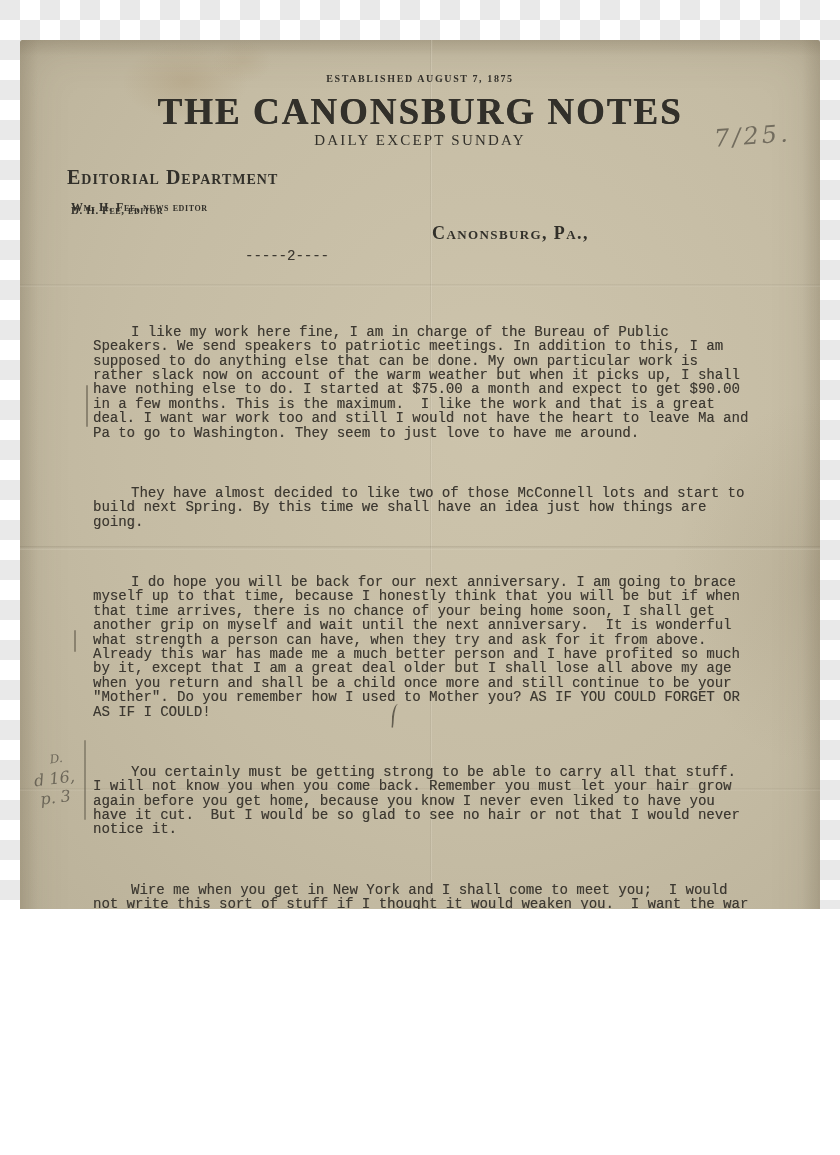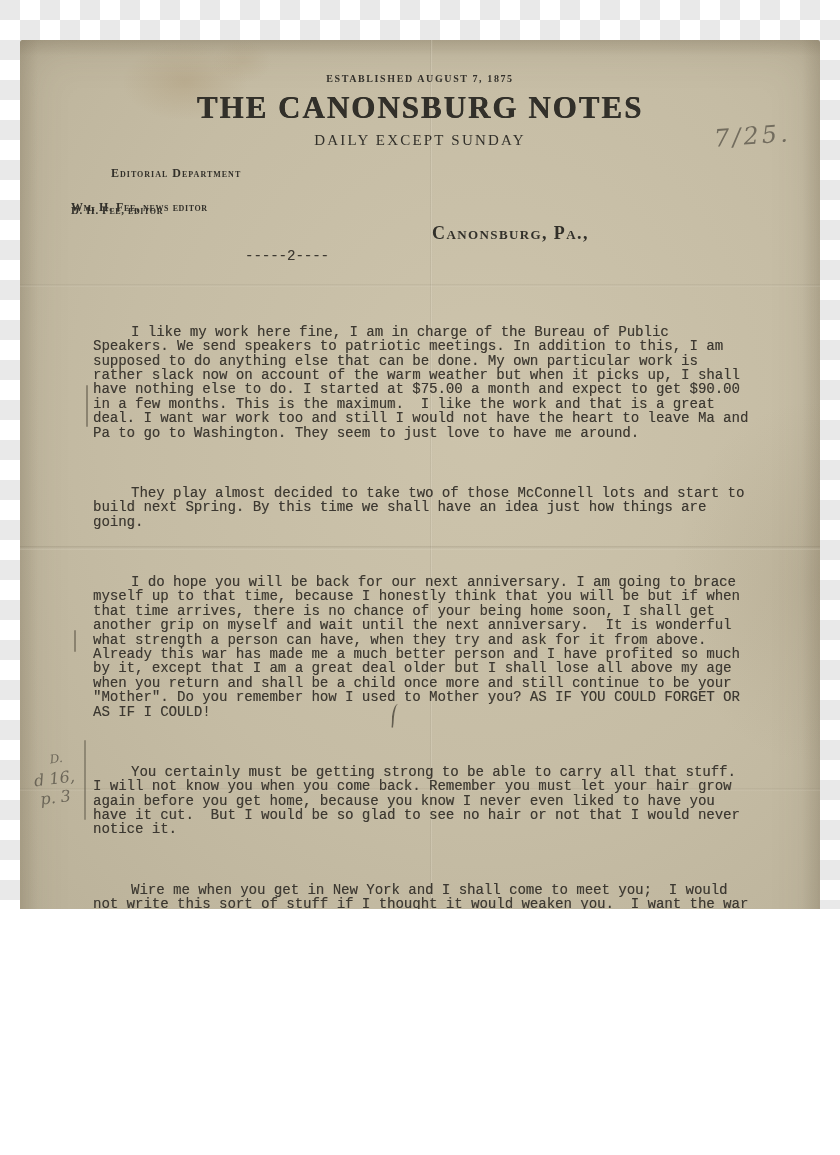--- a/index.html
+++ b/index.html
@@ -37,24 +37,24 @@
     background:linear-gradient(180deg, rgba(88,78,58,.10), rgba(236,230,214,.16));}
   .crease-h2{left:0;top:506px;width:100%;height:4px;
     background:linear-gradient(180deg, rgba(88,78,58,.16), rgba(236,230,214,.22));}
   .crease-h3{left:0;top:748px;width:100%;height:3px;
     background:linear-gradient(180deg, rgba(88,78,58,.09), rgba(236,230,214,.14));}
 
   
   .lh{position:absolute;color:#32302a;font-family:"Liberation Serif",serif;white-space:nowrap;}
   .centered{left:0;width:100%;text-align:center;}
   .lh-established{top:33px;font-size:10px;letter-spacing:1.6px;font-weight:bold;}
-  .lh-title{top:50px;font-size:31px;letter-spacing:2px;font-weight:600;
+  .lh-title{top:50px;font-size:37px;letter-spacing:2px;font-weight:600;
     text-shadow:.4px 0 0 currentColor;}
   .lh-subtitle{top:92px;font-size:15px;letter-spacing:2.2px;font-weight:400;}
-  .lh-dept{left:47px;top:126px;font-size:12px;font-weight:bold;font-variant:small-caps;letter-spacing:1px;margin-left:44px;}
+  .lh-dept{left:47px;top:126px;font-size:20px;font-weight:bold;font-variant:small-caps;letter-spacing:1px;}
   .lh-editor{left:51px;top:148px;font-size:11px;font-weight:bold;font-variant:small-caps;letter-spacing:.6px;margin-top:16px;}
   .lh-news{left:51px;top:160px;font-size:12px;font-weight:bold;font-variant:small-caps;letter-spacing:.6px;}
   .lh-dateline{left:412px;top:183px;font-size:18px;font-variant:small-caps;letter-spacing:1.4px;font-weight:600;}
 
   
   .tw{font-family:"Liberation Mono",monospace;color:#3c3831;
     text-shadow:.35px 0 0 rgba(60,55,45,.45);}
   .page-marker{position:absolute;left:225px;top:208px;font-size:14px;}
   .letter-body{position:absolute;left:73px;top:256px;width:658px;
     font-size:14px;line-height:14.4px;white-space:pre-wrap;}
@@ -108,21 +108,21 @@
     <div class="lh lh-editor">D. H. Fee, editor</div>
     <div class="lh lh-news">Wm. H. Fee, news editor</div>
 
     <div class="lh lh-dateline">Canonsburg, Pa.,</div>
     <div class="tw page-marker">-----2----</div>
 
     <div class="pencil hw-top-right">7/25.</div>
 
     <div class="tw letter-body">
       <p>I like my work here fine, I am in charge of the Bureau of Public Speakers. We send speakers to patriotic meetings. In addition to this, I am supposed to do anything else that can be done. My own particular work is rather slack now on account of the warm weather but when it picks up, I shall have nothing else to do. I started at $75.00 a month and expect to get $90.00 in a few months. This is the maximum.  I like the work and that is a great deal. I want war work too and still I would not have the heart to leave Ma and Pa to go to Washington. They seem to just love to have me around.</p>
-      <p>They play almost decided to take two of those McConnell lots and start to build next Spring. By this time we shall have an idea just how things are going.</p>
+      <p>They have almost decided to like two of those McConnell lots and start to build next Spring. By this time we shall have an idea just how things are going.</p>
       <p>I do hope you will be back for our next anniversary. I am going to brace myself up to that time, because I honestly think that you will be but if when that time arrives, there is no chance of your being home soon, I shall get another grip on myself and wait until the next anniversary.  It is wonderful what strength a person can have, when they try and ask for it from above.  Already this war has made me a much better person and I have profited so much by it, except that I am a great deal older but I shall lose all above my age when you return and shall be a child once more and still continue to be your "Mother". Do you remember how I used to Mother you? AS IF YOU COULD FORGET OR AS IF I COULD!</p>
       <p>You certainly must be getting strong to be able to carry all that stuff. I will not know you when you come back. Remember you must let your hair grow again before you get home, because you know I never even liked to have you have it cut.  But I would be so glad to see no hair or not that I would never notice it.</p>
       <p>Wire me when you get in New York and I shall come to meet you;  I would not write this sort of stuff if I thought it would weaken you.  I want the war to be over soon but not before it is right for it to be and you know that as long as it is going on, I want you to be right where you are.  I am doing my part over here, as you do yours over there.</p>
       <div class="signature">YOUR Lucille.</div>
       
     </div>
 
     <div class="pencil margin-note">
       <div class="l1">D.</div>
       <div class="l2">d 16,</div>

